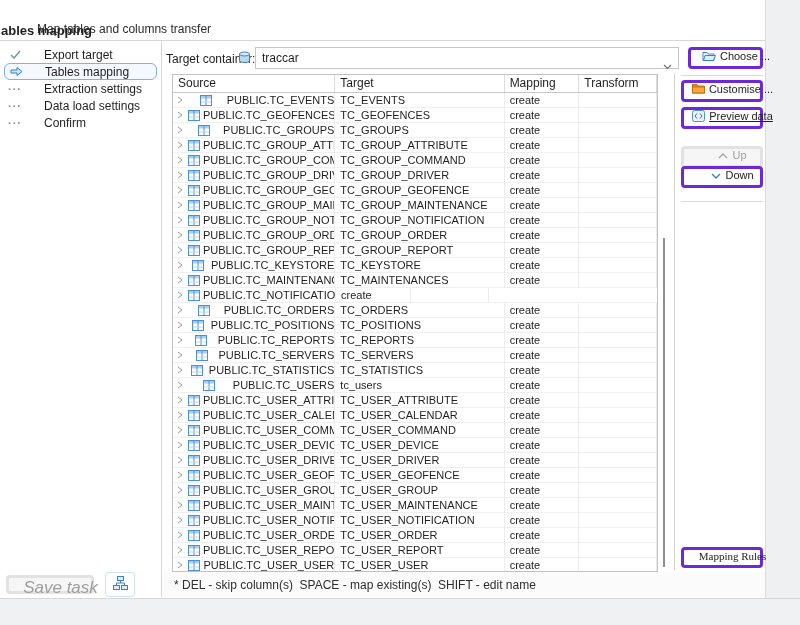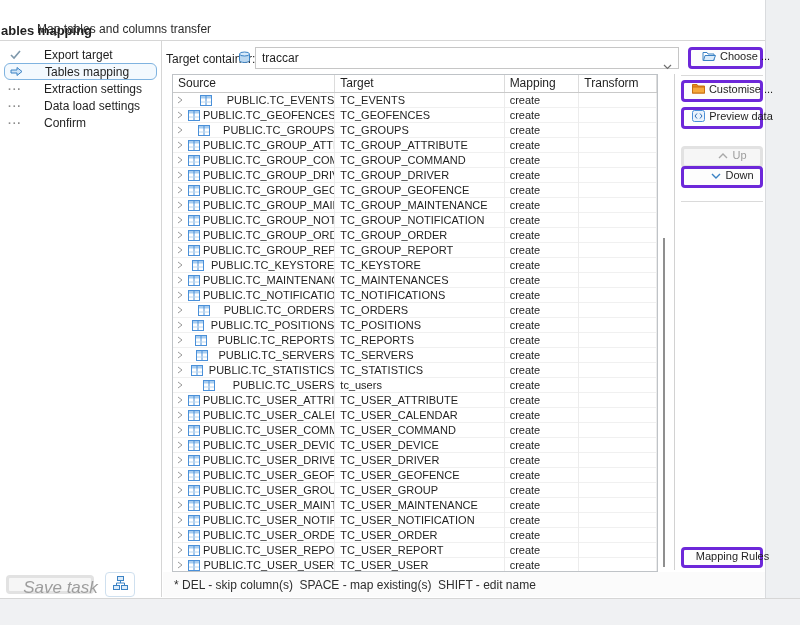--- a/index.html
+++ b/index.html
@@ -48,25 +48,25 @@
   .trow .src { padding-left:4px; gap:3px;justify-content:space-between; }
   .trow .tgt, .trow .map { padding-left:5px; }
   .expander { flex:0 0 8px; display:flex; }
   .tbl-ic { flex:0 0 12px; display:flex; }
   #v-scroll-thumb { left:663px; top:238px; width:2px; height:329px; background:#8f8f8f; }
   #panel-divider { left:674px; top:74px; width:1px; height:496px; background:#d2d2d2; }
 
   
   #sep-top { left:681px; top:75px; width:82px; height:1px; background:#dadada; }
   #customise-btn { left:681px; top:80px; width:82px; height:22px; }
-  #preview-btn { left:681px; top:107px; width:82px; height:22px; }
+  #preview-btn { left:681px; top:107px; width:82px; height:22px;text-decoration:underline; }
   #up-btn { left:681px; top:146px; width:82px; height:22px; }
   #down-btn { left:681px; top:166px; width:82px; height:22px; }
   #sep-mid { left:681px; top:201px; width:82px; height:1px; background:#dadada; }
-  #mapping-rules-btn { left:681px; top:547px; width:82px; height:21px; font-size:11px; }
+  #mapping-rules-btn { left:681px; top:547px; width:82px; height:21px; font-size:11px;font-family:Liberation Serif, serif; }
 
   
   #hint-bar { left:163px; top:572px; width:602px; height:25px; background:#fbfbfb; }
   #hint-text { left:174px; top:578px; font-size:12px; color:#2e2e2e; white-space:pre; }
   #save-task-btn { left:6px; top:575px; width:88px; height:19px; font-size:17px;font-style:italic; }
   #print-btn { left:105px; top:572px; width:30px; height:25px; background:#fff;
     border:1px solid #cfe0ef; border-radius:4px; display:flex; align-items:center; justify-content:center; }
 </style>
 </head>
 <body>
@@ -517,23 +517,20 @@
       <span class="tbl-ic">
         <svg width="12" height="11" viewBox="0 0 12 11">
           <rect x="0.5" y="0.5" width="11" height="10" fill="#ffffff" stroke="#4a90d9"></rect>
           <rect x="1" y="1" width="10" height="2.5" fill="#a8cdf0"></rect>
           <line x1="6" y1="1" x2="6" y2="10" stroke="#4a90d9"></line>
           <line x1="1" y1="7" x2="11" y2="7" stroke="#bcd8f0"></line>
         </svg>
       </span>
       <span>PUBLIC.TC_NOTIFICATIONS</span>
     </div>
-    <div class="cell tgt col-target">
-          <span>TC_NOTIFICATIONS</span>
-        </div>
     <div class="cell map col-mapping">
           <span>create</span>
         </div>
     <div class="cell col-transform">
           <span></span>
         </div>
   </div>
 
   <div class="trow">
     <div class="cell src col-source">

